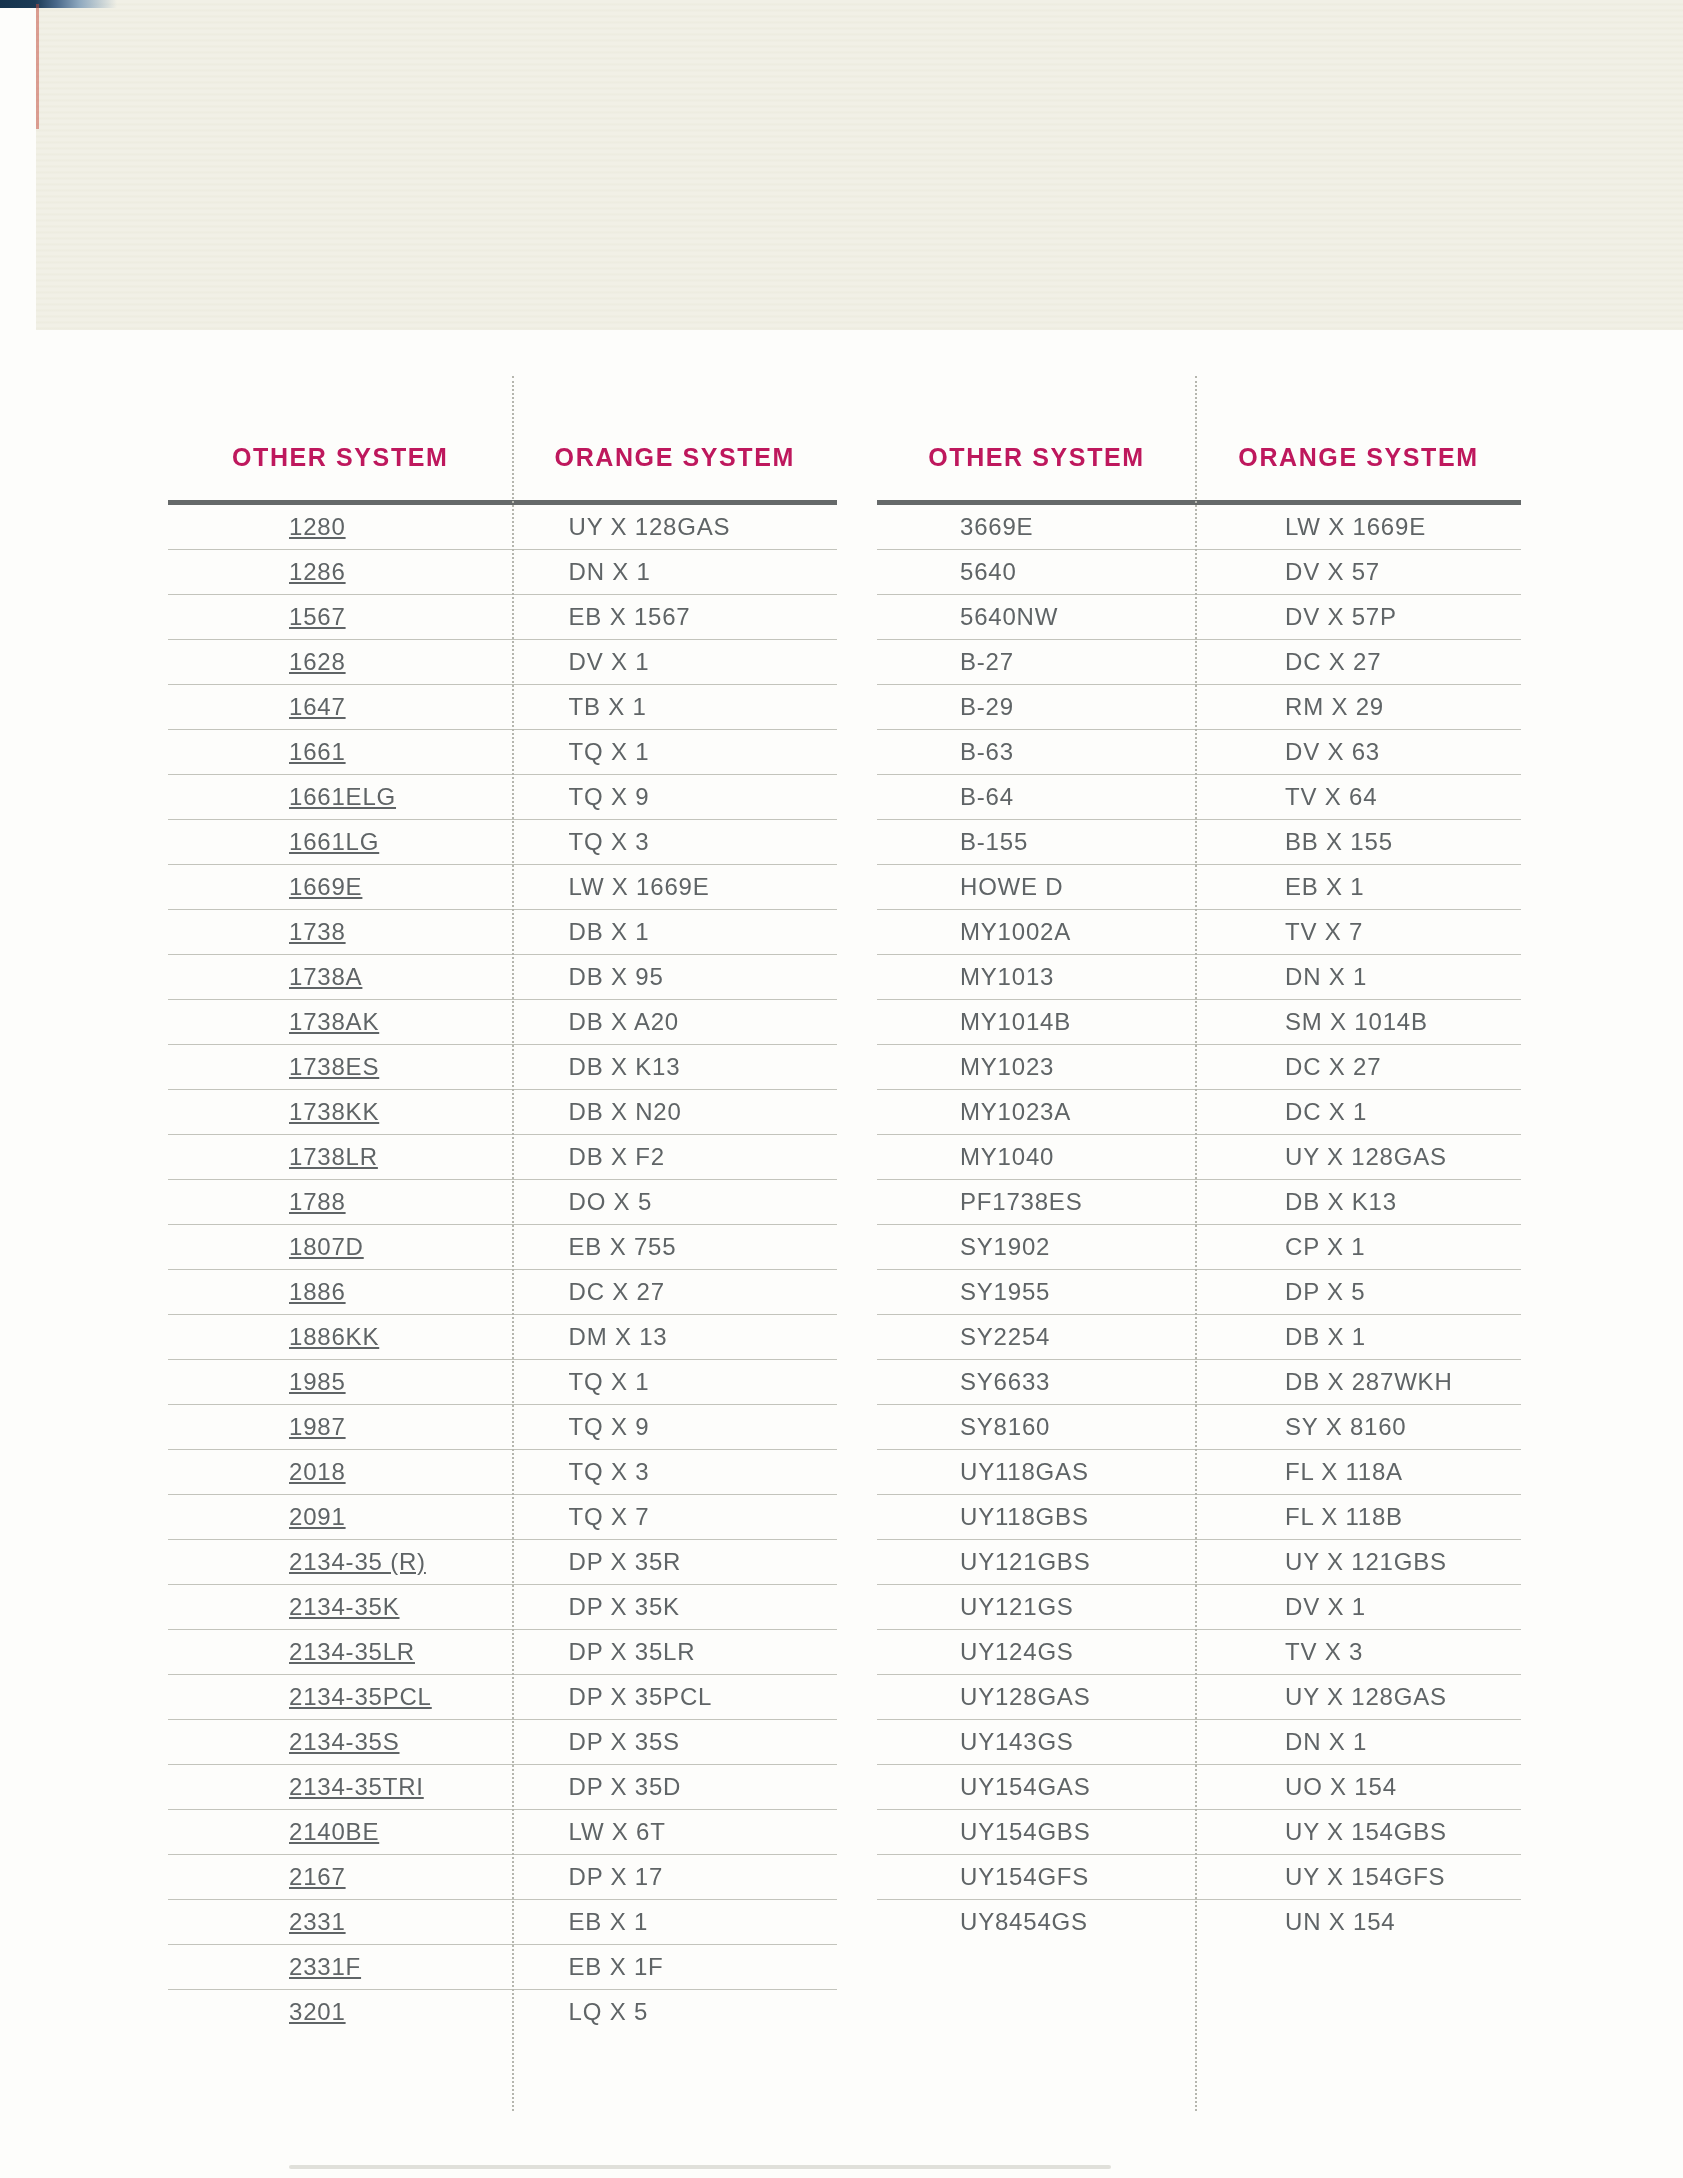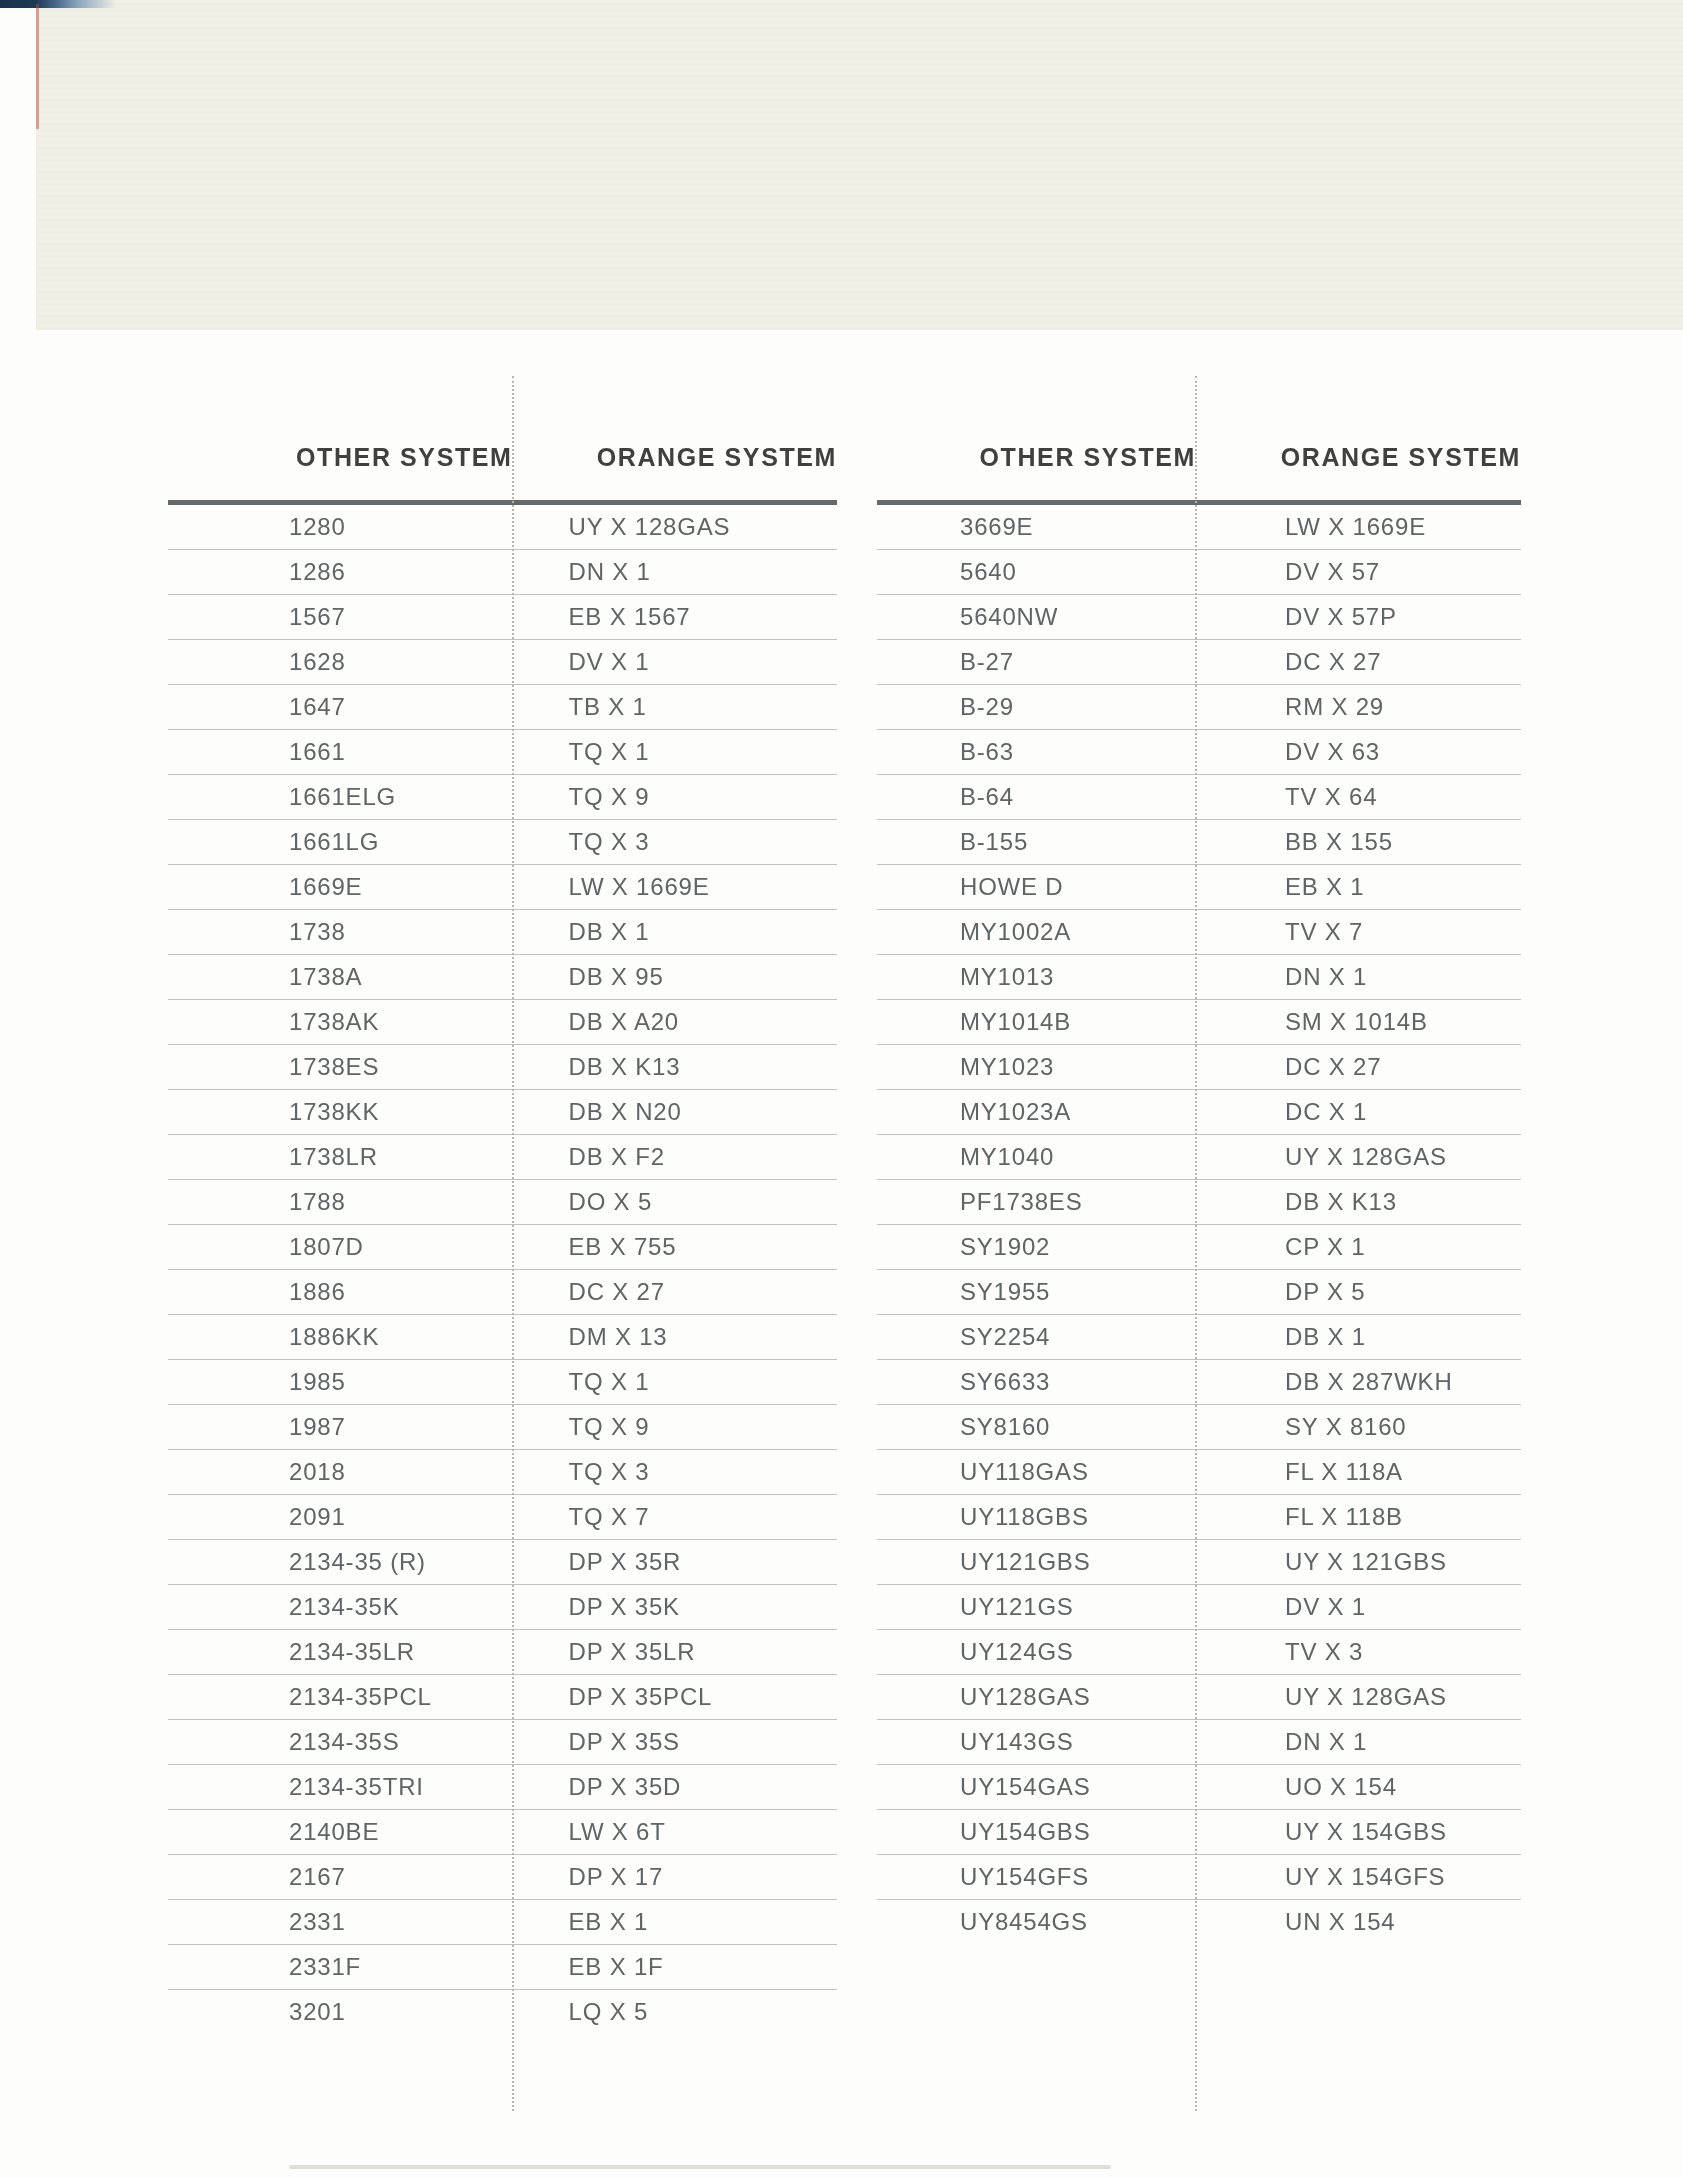--- a/index.html
+++ b/index.html
@@ -26,33 +26,33 @@
   #scan-smudge{
     position:absolute;left:289px;top:2165px;width:822px;height:4px;
     background:#dadad4;border-radius:2px;opacity:.85;
   }
   
   .tbl{position:absolute;top:414px;}
   #tbl1{left:168px;width:669px;}
   #tbl2{left:877px;width:644px;}
   .tbl-head{display:flex;height:86px;align-items:center;}
   .hc{
-    text-align:right;
-    font-weight:bold;font-size:25px;letter-spacing:1.6px;color:#404040;
+    text-align:center;
+    font-weight:bold;font-size:25px;letter-spacing:1.6px;color:#be185d;
   }
   #tbl1 .c1{width:345px;} #tbl1 .c2{width:325px;}
   #tbl2 .c1{width:319px;} #tbl2 .c2{width:325px;}
   .head-rule{height:5px;background:#656969;}
   .row{display:flex;height:44px;align-items:center;}
   .row + .row{border-top:1.5px solid #c3c4bc;}
   .cell{
     font-size:24px;color:#5f6466;letter-spacing:0.8px;
     box-sizing:border-box;white-space:nowrap;
   }
-  #tbl1 .cell.c1{padding-left:121px;}
+  #tbl1 .cell.c1{padding-left:121px;text-decoration:underline;}
   #tbl1 .cell.c2{padding-left:56px;}
   #tbl2 .cell.c1{padding-left:83px;}
   #tbl2 .cell.c2{padding-left:89px;}
   .vdiv{
     position:absolute;top:376px;height:1735px;width:0;
     border-left:2px dotted #b5b6ae;
   }
   #vdiv1{left:512px;}
   #vdiv2{left:1195px;}
 </style>

